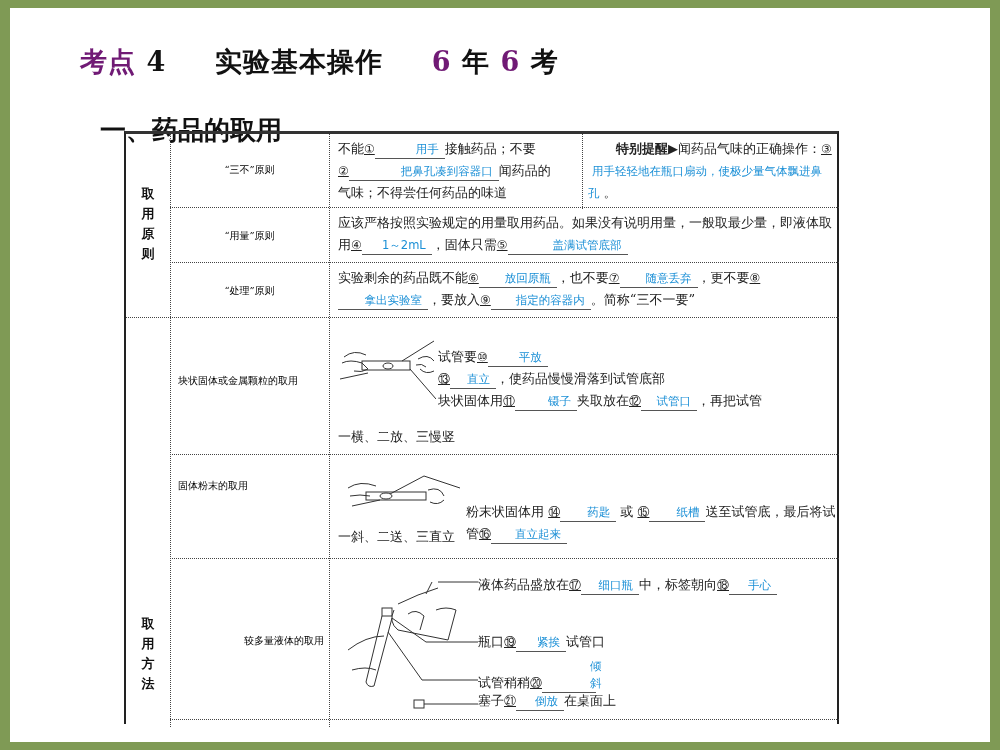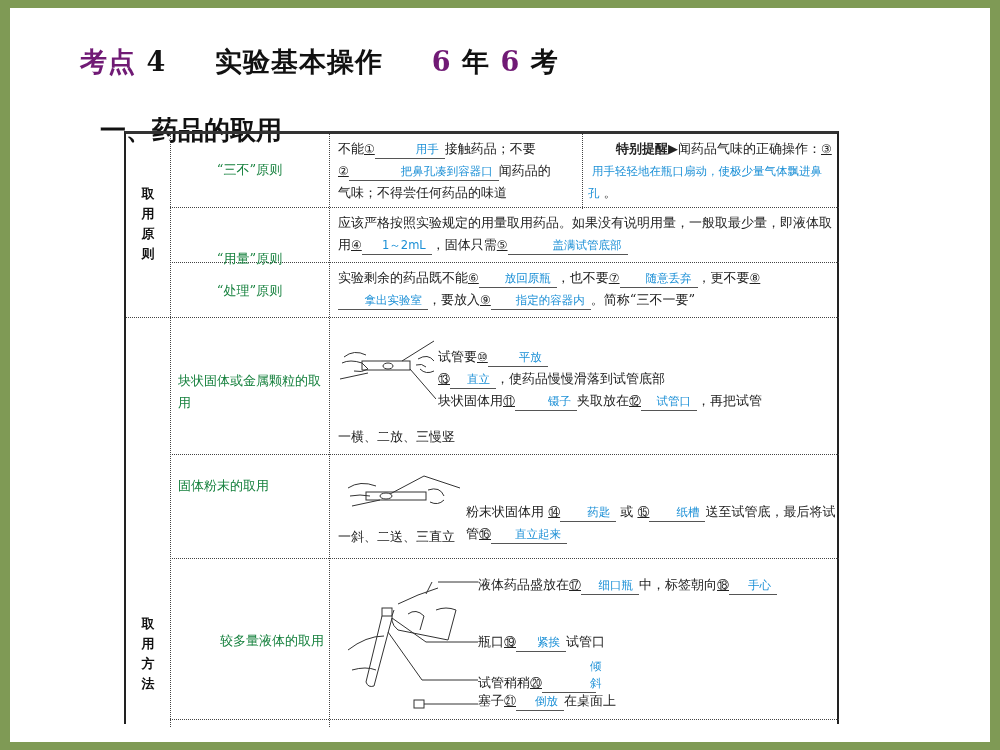--- a/index.html
+++ b/index.html
@@ -25,21 +25,21 @@
     position: absolute; left: 114px; top: 123px; width: 715px; height: 593px;
     border-left: 2px solid #222; border-right: 2px solid #222; border-top: 3px solid #333;
   }
   .hline { position: absolute; border-top: 1px dotted #444; height: 0; }
   .vline { position: absolute; border-left: 1px dotted #444; width: 0; }
   .group-label {
     position: absolute; width: 44px; text-align: center; font-weight: bold; font-size: 13px;
     line-height: 20px; font-family: "DejaVu Sans", sans-serif;
   }
   .rowlabel {
-    position: absolute; font-size: 13px; line-height: 20px; color: #15803d;
+    position: absolute; font-size: 10px; line-height: 20px; color: #000000;
   }
   .cell {
     position: absolute; font-size: 13px; line-height: 22px; color: #222;
   }
   .ans {
     display: inline-block; color: #1a8fd6; font-family: "DejaVu Sans", sans-serif; font-size: 11.5px;
     border-bottom: 1.5px solid #555; padding: 0 6px; line-height: 17px; text-align: right;
   }
   .num { font-size: 12px; text-decoration: underline; }
   .tip { font-weight: bold; }
@@ -88,21 +88,21 @@
     <div class="rowlabel" style="left:44px; width:159px; top:26px; text-align:center;">“三不”原则</div>
     <div class="cell" style="left:212px; top:4px; width:244px;">
       <span>不能</span><span class="num">①</span><span class="ans" style="width:70px;">用手</span><span>接触药品；不要</span><br>
       <span class="num">②</span><span class="ans" style="width:150px;">把鼻孔凑到容器口</span><span>闻药品的</span><br>
       <span>气味；不得尝任何药品的味道</span>
     </div>
     <div class="cell" style="left:462px; top:4px; width:250px;">
       <span style="display:inline-block; width:28px;"></span><span class="tip">特别提醒▶</span><span>闻药品气味的正确操作：</span><span class="num">③</span><span class="ans" style="border:none; padding:0 4px; text-align:left; display:inline;">用手轻轻地在瓶口扇动，使极少量气体飘进鼻孔</span><span>。</span>
     </div>
 
-    <div class="rowlabel" style="left:44px; width:159px; top:92px; text-align:center;margin-top:23px;">“用量”原则</div>
+    <div class="rowlabel" style="left:44px; width:159px; top:92px; text-align:center;">“用量”原则</div>
     <div class="cell" style="left:212px; top:78px; width:500px;">
       <span>应该严格按照实验规定的用量取用药品。如果没有说明用量，一般取最少量，即液体取用</span><span class="num">④</span><span class="ans" style="width:70px;">1～2mL</span><span>，固体只需</span><span class="num">⑤</span><span class="ans" style="width:120px;">盖满试管底部</span>
     </div>
 
     <div class="rowlabel" style="left:44px; width:159px; top:147px; text-align:center;">“处理”原则</div>
     <div class="cell" style="left:212px; top:133px; width:500px;">
       <span>实验剩余的药品既不能</span><span class="num">⑥</span><span class="ans" style="width:78px;">放回原瓶</span><span>，也不要</span><span class="num">⑦</span><span class="ans" style="width:78px;">随意丢弃</span><span>，更不要</span><span class="num">⑧</span><span class="ans" style="width:90px;">拿出实验室</span><span>，要放入</span><span class="num">⑨</span><span class="ans" style="width:100px;">指定的容器内</span><span>。简称“三不一要”</span>
     </div>
 
     <div class="group-label" style="left:0; top:480px;">

